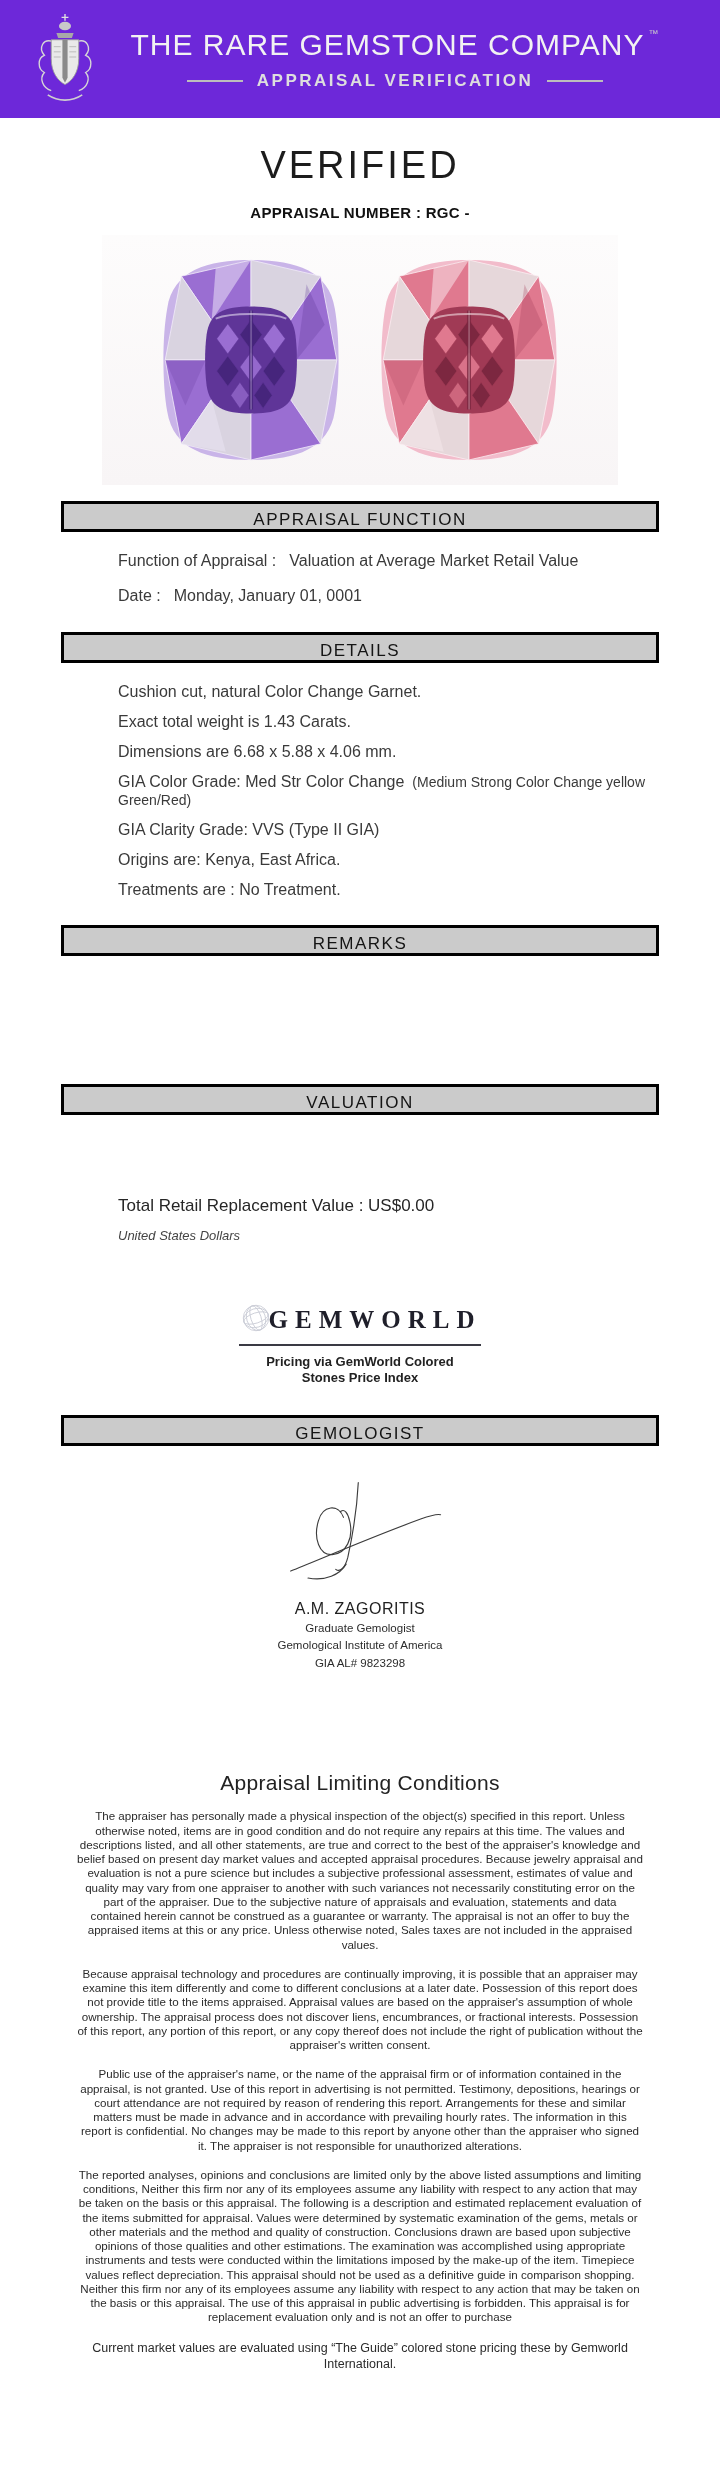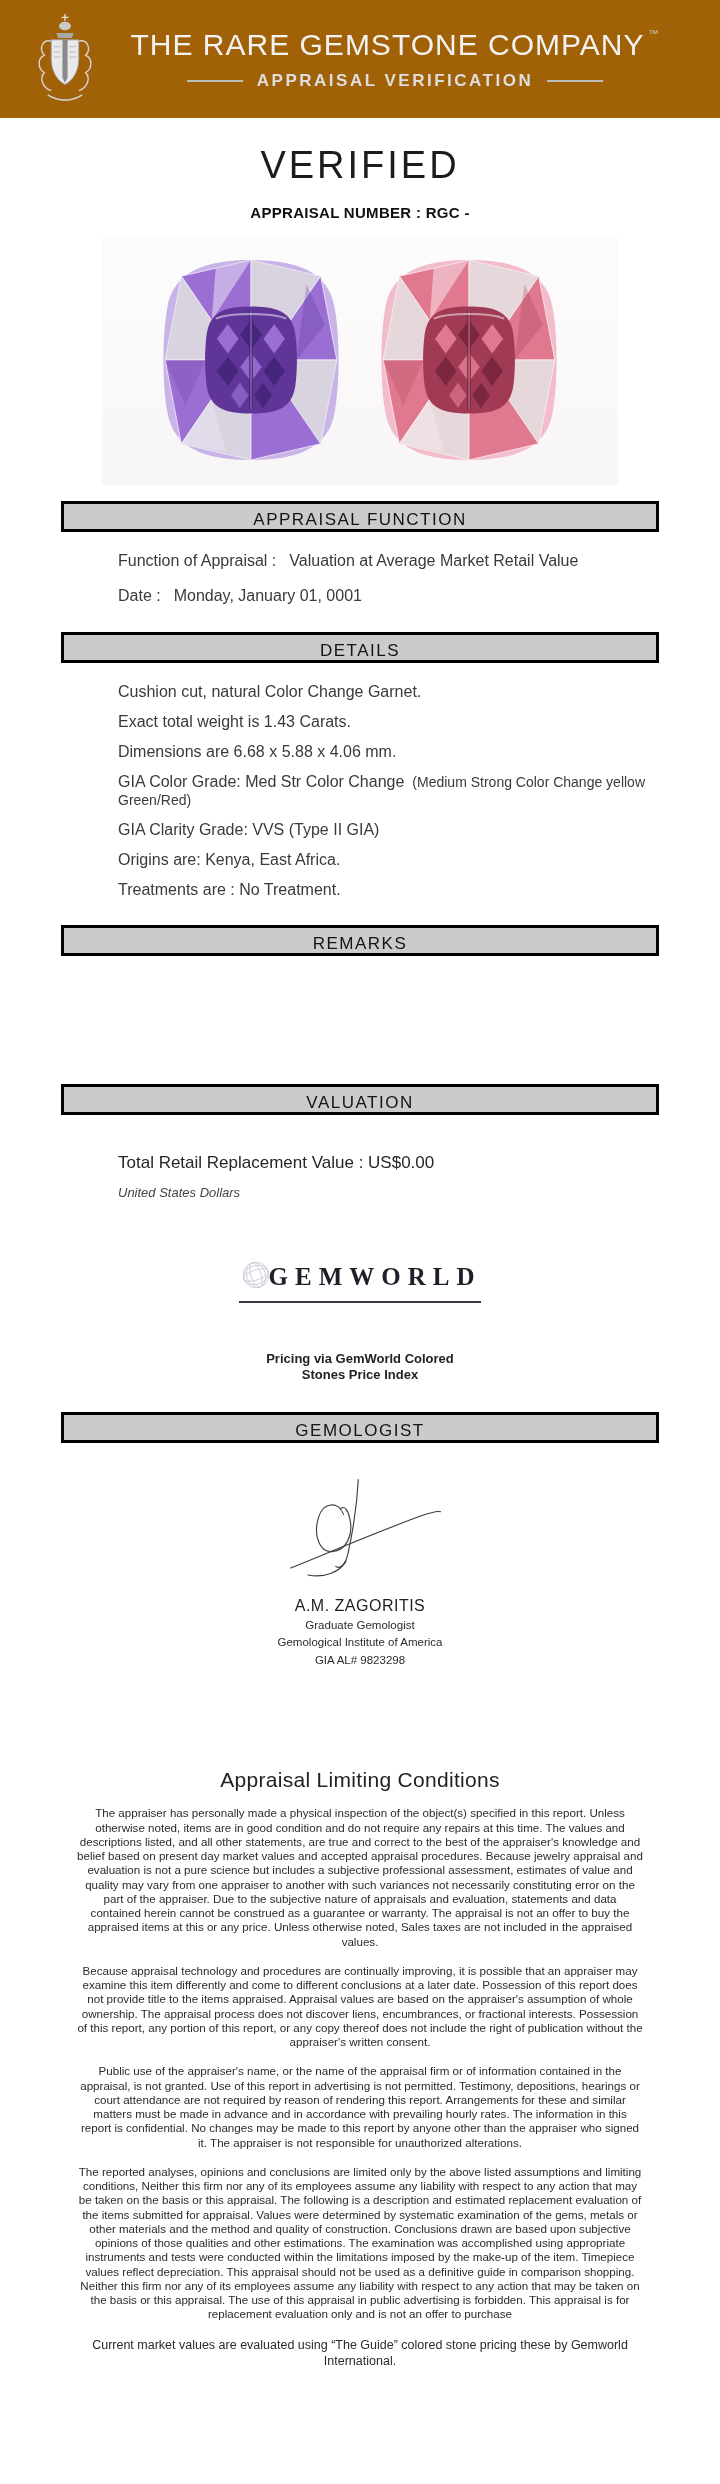--- a/index.html
+++ b/index.html
@@ -4,21 +4,21 @@
 <style>
   html,body{margin:0;padding:0;background:#ffffff;}
   body{
     width:720px;min-height:2484px;
     font-family:"Liberation Sans", sans-serif;
     color:#2e2e2e;
     position:relative;
   }
   
   .hdr{
-    height:118px;background:#a16207;display:flex;align-items:center;
+    height:118px;background:#6d28d9;display:flex;align-items:center;
     position:relative;
   }
   .crest{position:absolute;left:34px;top:12px;}
   .hdr-center{flex:1;display:flex;flex-direction:column;align-items:center;padding-left:70px;}
   .hdr-title{
     color:#f2f2f2;font-size:30px;letter-spacing:1px;font-weight:400;
     white-space:nowrap;
   }
   .hdr-title sup{font-size:10px;color:#cccccc;vertical-align:18px;margin-left:4px;}
   .hdr-sub{display:flex;align-items:center;gap:14px;margin-top:9px;}
@@ -49,25 +49,25 @@
     text-align:center;font-size:17px;letter-spacing:1.5px;color:#141414;
   }
   
   .rows{padding:20px 0 10px 118px;}
   .row{font-size:16px;color:#3a3a3a;margin-bottom:17px;}
   .row .val{margin-left:13px;}
   .detail-lines{padding:20px 0 14px 118px;border-radius:26px;}
   .detail-line{font-size:16px;color:#3a3a3a;margin-bottom:12px;}
   .detail-line .note{font-size:14px;color:#3a3a3a;margin-left:8px;}
   .remarks-space{height:128px;}
-  .valuation-block{padding:38px 0 0 118px;}
+  .valuation-block{padding:38px 0 0 118px;margin-top:43px;}
   .val-total{font-size:17px;color:#262626;}
   .val-currency{font-size:13px;font-style:italic;color:#444;margin-top:12px;}
   
-  .gw-wrap{margin-top:58px;display:flex;flex-direction:column;align-items:center;gap:40px;}
+  .gw-wrap{margin-top:58px;display:flex;flex-direction:column;align-items:center;}
   .gw-logo-row{
     display:flex;align-items:center;
     border-bottom:2px solid #3a3a44;padding-bottom:5px;
   }
   .gw-globe{margin-right:-4px;opacity:.75;}
   .gw-text{
     font-family:"Liberation Serif", serif;font-weight:bold;font-size:25px;
     letter-spacing:7px;color:#1f1f2a;
   }
   .gw-caption{

